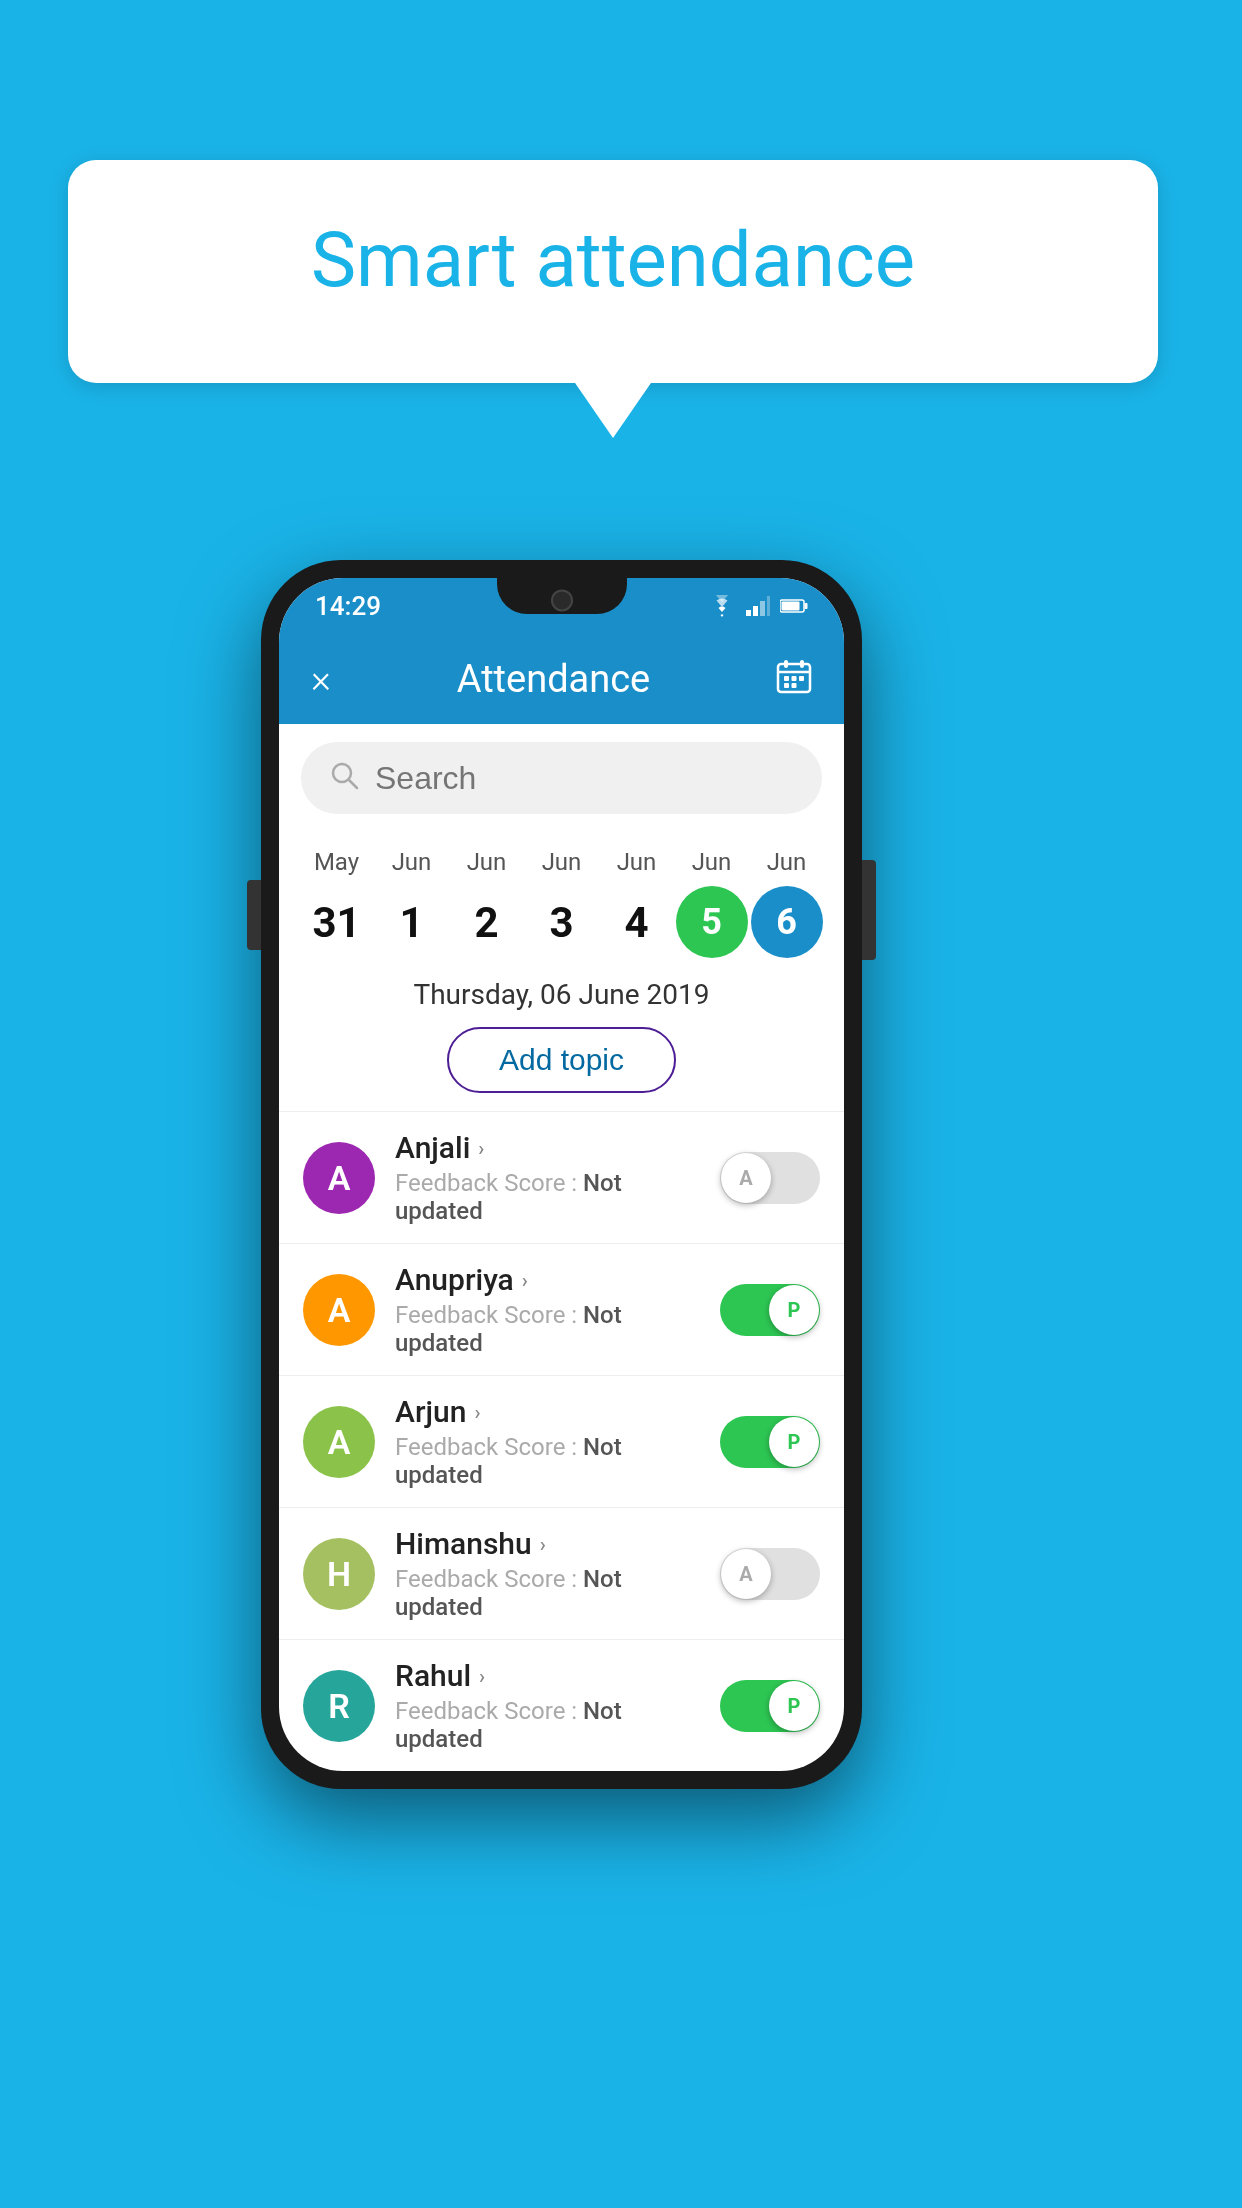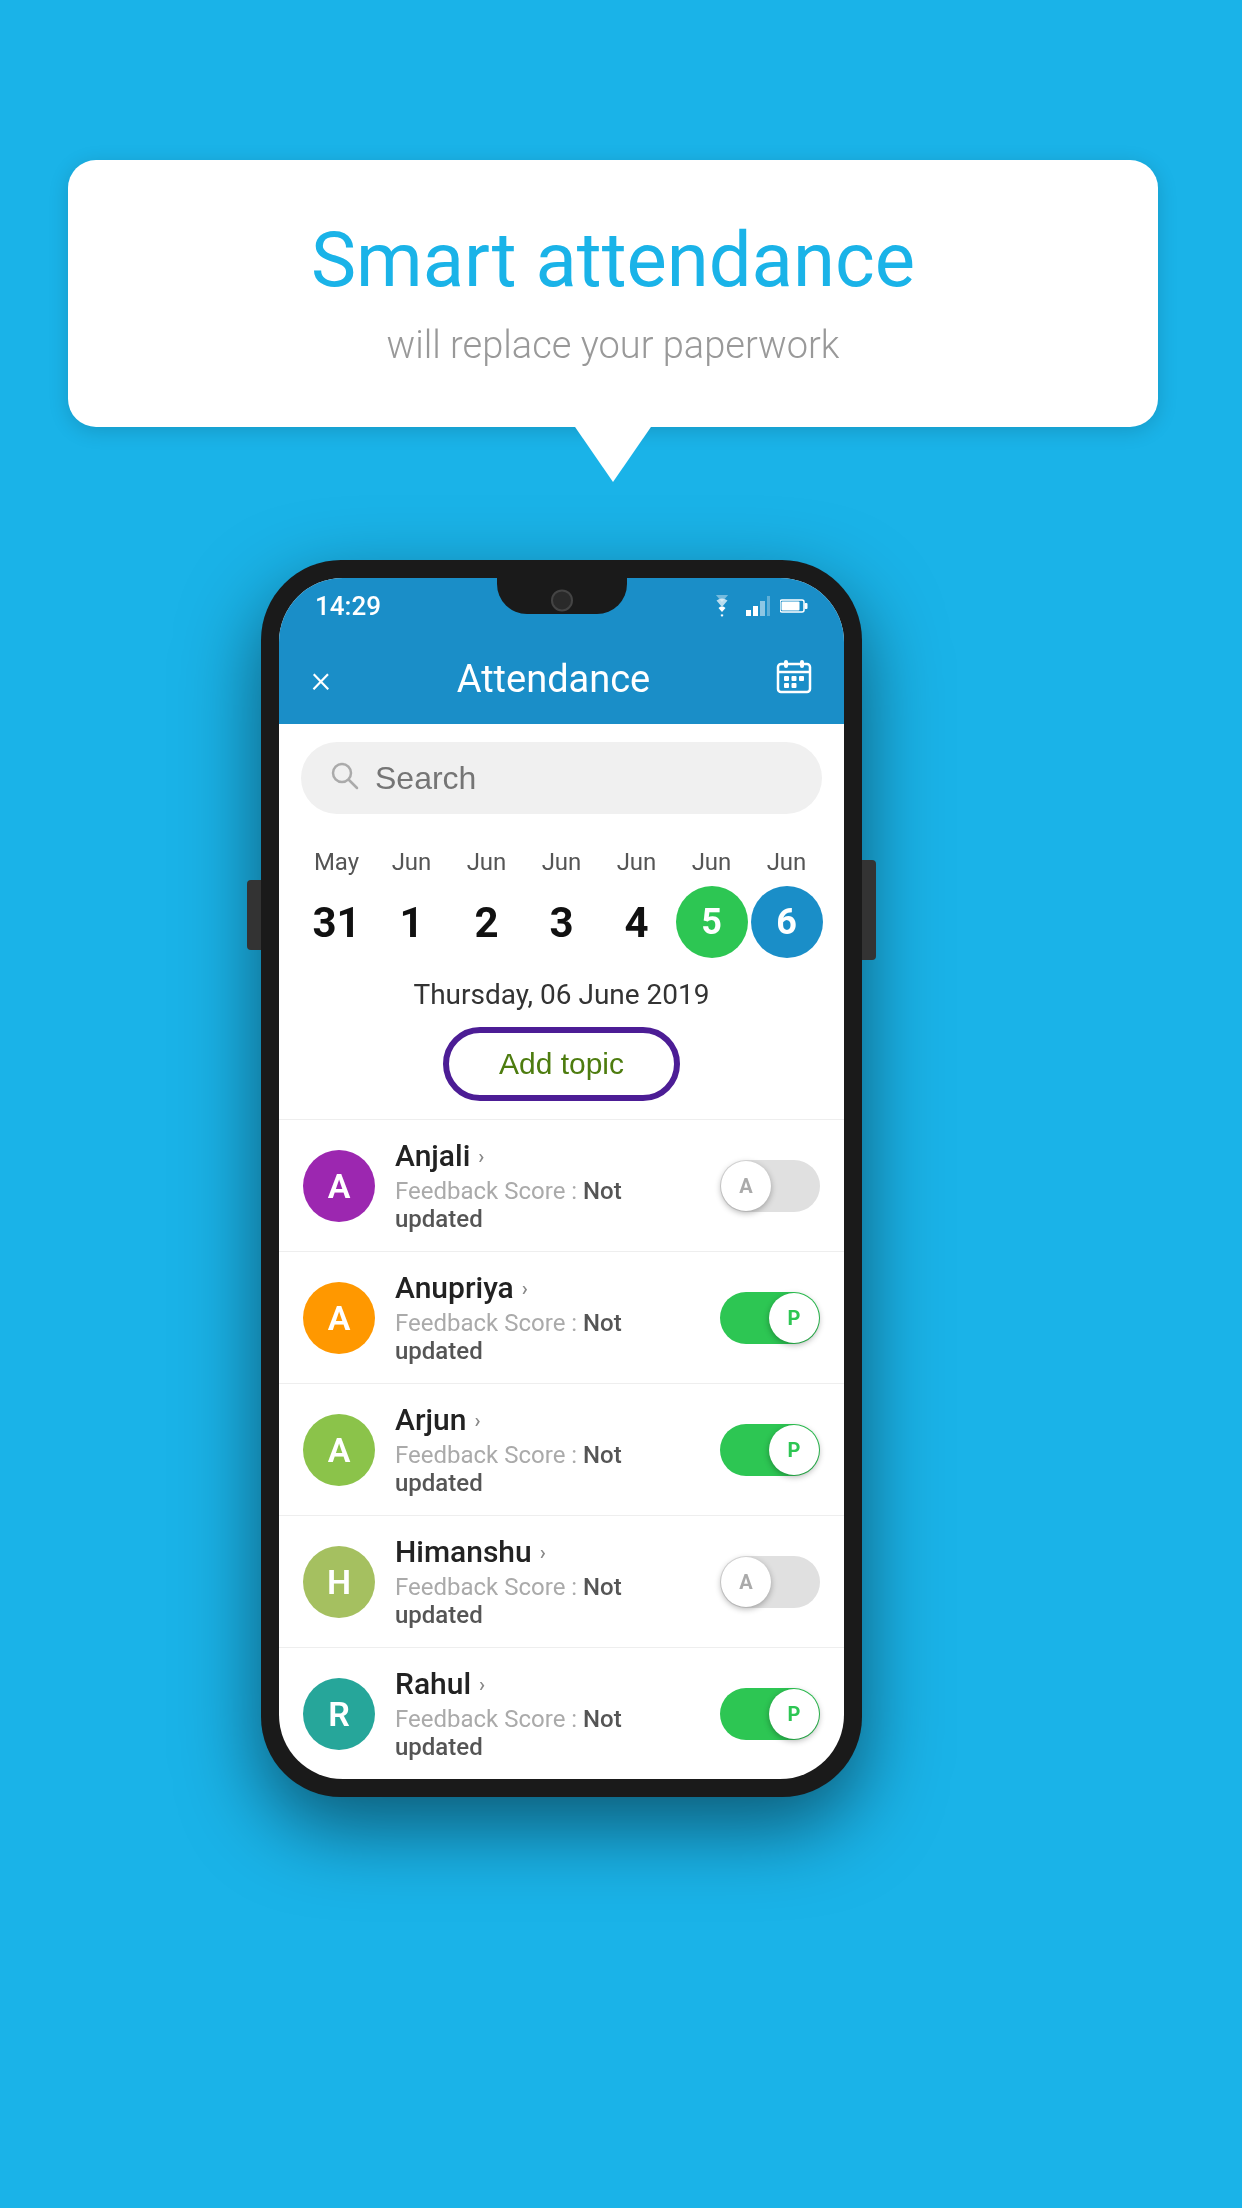--- a/index.html
+++ b/index.html
@@ -257,23 +257,23 @@
       font-size: 28px;
       color: #333;
       margin: 20px 0 16px 0;
       font-weight: 400;
     }
 
     
     .add-topic-btn {
       display: block;
       margin: 0 auto 18px auto;
-      border: 6px solid #4c1d95;
+      border: 2px solid #4c1d95;
       background: transparent;
-      color: #4d7c0f;
+      color: #0369a1;
       border-radius: 40px;
       padding: 14px 50px;
       font-size: 30px;
       cursor: pointer;
     }
 
     
     .avg-feedback {
       text-align: center;
       font-size: 26px;
@@ -387,21 +387,20 @@
     .av-orange { background: #ff9800; }
     .av-lightgreen { background: #8bc34a; }
     .av-olive { background: #a5c060; }
     .av-teal { background: #26a69a; }
   </style>
 </head>
 <body>
 
 <div class="speech-bubble">
   <div class="bubble-title">Smart attendance</div>
-  <div class="bubble-subtitle">will replace your paperwork</div>
 </div>
 
 <div class="phone-wrapper">
   <div class="phone-outer">
     <div class="phone-screen">
 
       <div class="status-bar">
         <div class="notch">
           <div class="notch-camera"></div>
         </div>

